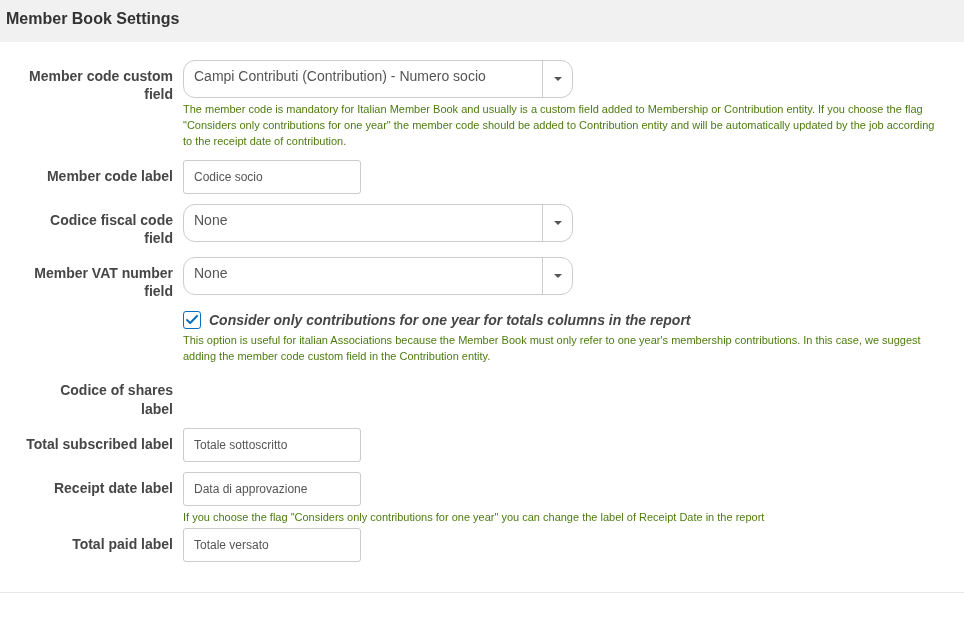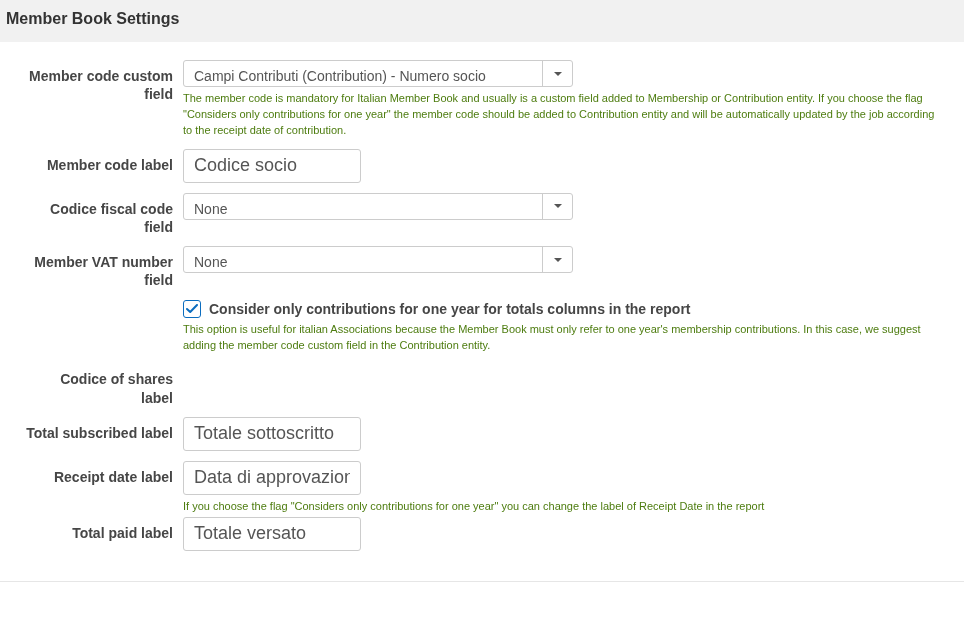--- a/index.html
+++ b/index.html
@@ -42,23 +42,23 @@
   .help-text {
     color: #4d7c0f;
     font-size: 11px;
     line-height: 1.45;
     margin-top: 4px;
   }
   .dropdown {
     display: flex;
     width: 390px;
     border: 1px solid #ccc;
-    border-radius: 3px;
+    border-radius: 12px;
     background: #fff;
-    height: 27px;
+    height: 38px;
   }
   .dropdown-value {
     flex: 1;
     padding: 7px 10px;
     font-size: 14px;
     color: #555;
     white-space: nowrap;
     overflow: hidden;
   }
   .dropdown-caret {
@@ -73,21 +73,21 @@
     border-left: 4px solid transparent;
     border-right: 4px solid transparent;
     border-top: 4px solid #555;
   }
   .text-input {
     width: 178px;
     height: 34px;
     border: 1px solid #ccc;
     border-radius: 3px;
     padding: 6px 10px;
-    font-size: 18px;
+    font-size: 12px;
     color: #555;
     font-family: inherit;
   }
   .checkbox-row {
     display: flex;
     align-items: center;
     gap: 8px;
   }
   .checkbox {
     width: 18px;
@@ -98,20 +98,21 @@
     display: flex;
     align-items: center;
     justify-content: center;
     flex-shrink: 0;
   }
   .checkbox svg { display:block; }
   .checkbox-label {
     font-weight: 600;
     color: #464646;
     font-size: 14px;
+    font-style: italic;
   }
   .footer {
     border-top: 1px solid #e6e6e6;
     padding: 17px 25px;
     display: flex;
     gap: 18px;
   }
 </style>
 </head>
 <body>

